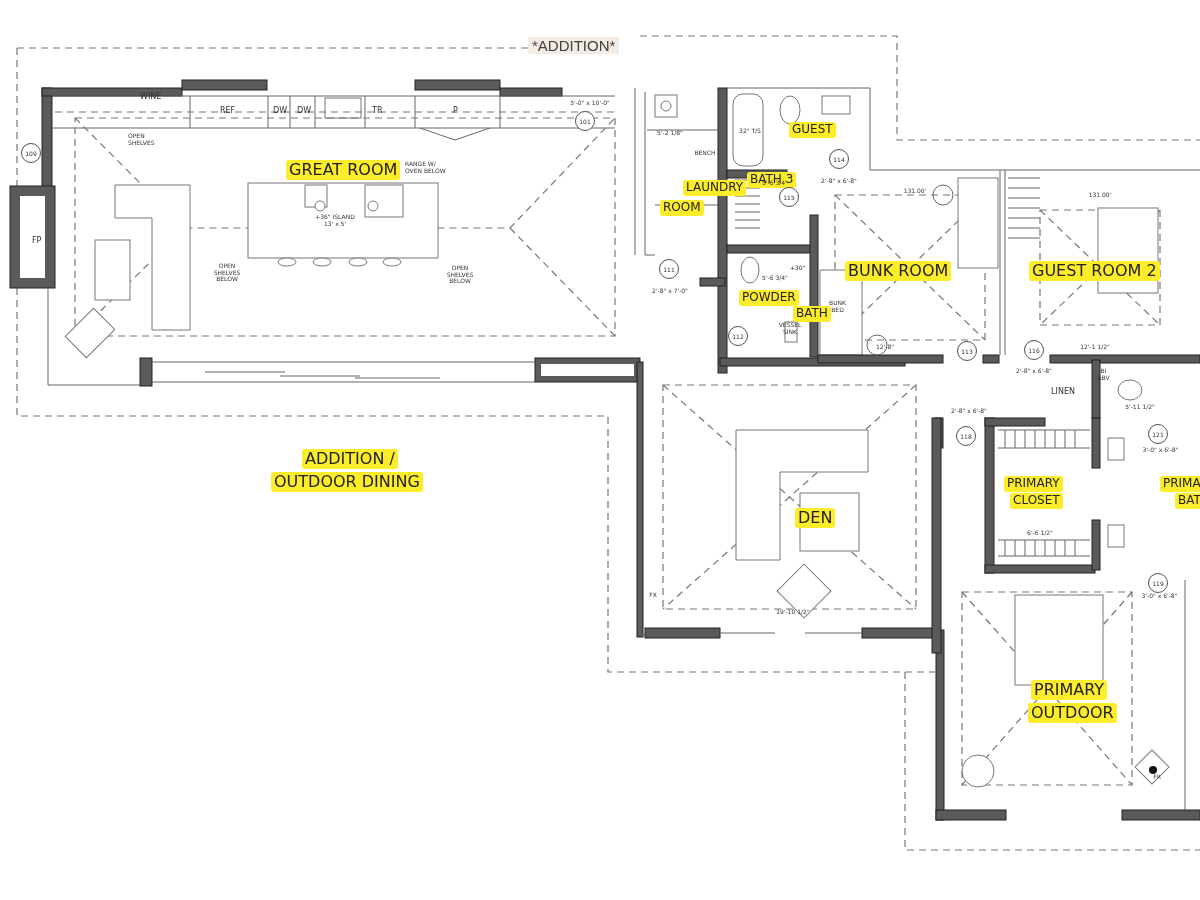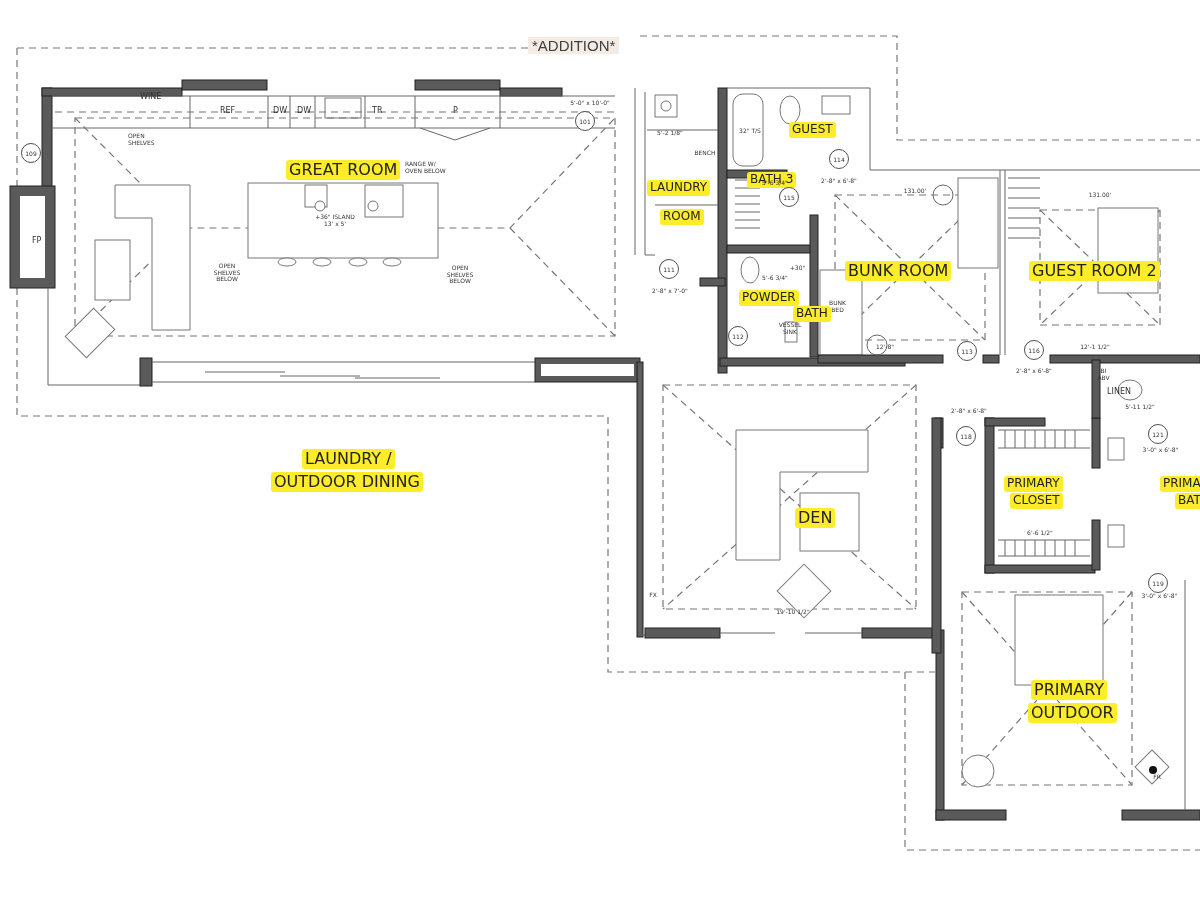--- a/index.html
+++ b/index.html
@@ -194,25 +194,25 @@
 <div class="note l" style="left:128px;top:133px;width:40px;">OPEN SHELVES</div>
 <div class="note l" style="left:405px;top:161px;width:48px;">RANGE W/ OVEN BELOW</div>
 <div class="note" style="left:305px;top:214px;width:60px;">+36" ISLAND</div>
 <div class="note" style="left:305px;top:221px;width:60px;">13' x 5'</div>
 <div class="note" style="left:207px;top:263px;width:40px;">OPEN SHELVES BELOW</div>
 <div class="note" style="left:440px;top:265px;width:40px;">OPEN SHELVES BELOW</div>
 <span class="cab" style="left:32px;top:236px;text-align:right;">FP</span>
 
 <div class="lbl big" style="left:286px;top:160px;text-align:right;"><span>GREAT ROOM</span></div>
 
-<div class="lbl big" style="left:302px;top:449px;background:#fcec2a;"><span>LAUNDRY /</span></div>
+<div class="lbl big" style="left:302px;top:449px;background:#fcec2a;"><span>ADDITION /</span></div>
 <div class="lbl big" style="left:271px;top:472px;"><span>OUTDOOR DINING</span></div>
 
-<div class="lbl sm" style="left:647px;top:180px;"><span>LAUNDRY</span></div>
-<div class="lbl sm" style="left:660px;top:209px;text-align:center;"><span>ROOM</span></div>
+<div class="lbl sm" style="left:683px;top:180px;"><span>LAUNDRY</span></div>
+<div class="lbl sm" style="left:660px;top:200px;text-align:center;"><span>ROOM</span></div>
 
 <div class="lbl sm" style="left:789px;top:122px;"><span>GUEST</span></div>
 <div class="lbl sm" style="left:747px;top:138px;margin-top:34px;"><span>BATH 3</span></div>
 
 <div class="lbl sm" style="left:739px;top:290px;"><span>POWDER</span></div>
 <div class="lbl sm" style="left:753px;top:306px;margin-left:40px;"><span>BATH</span></div>
 
 <div class="lbl big" style="left:845px;top:261px;"><span>BUNK ROOM</span></div>
 <div class="lbl big" style="left:1029px;top:261px;"><span>GUEST ROOM 2</span></div>
 
@@ -236,21 +236,21 @@
 <div class="note" style="left:755px;top:275px;width:40px;">5'-6 3/4"</div>
 <div class="note" style="left:785px;top:265px;width:25px;">+30"</div>
 <div class="note" style="left:775px;top:322px;width:30px;">VESSEL SINK</div>
 <div class="note" style="left:825px;top:300px;width:25px;">BUNK BED</div>
 <div class="note" style="left:870px;top:344px;width:30px;">12'-8"</div>
 <div class="note" style="left:815px;top:178px;width:48px;">2'-8" x 6'-8"</div>
 <div class="note" style="left:900px;top:188px;width:30px;">131.00'</div>
 <div class="note" style="left:1085px;top:192px;width:30px;">131.00'</div>
 <div class="note" style="left:1075px;top:344px;width:40px;">12'-1 1/2"</div>
 <div class="note" style="left:1010px;top:368px;width:48px;">2'-8" x 6'-8"</div>
-<div class="note" style="left:1104px;top:388px;width:30px;font-size:8px;">LINEN</div>
+<div class="note" style="left:1048px;top:388px;width:30px;font-size:8px;">LINEN</div>
 <div class="note" style="left:1096px;top:368px;width:15px;">BI ABV</div>
 <div class="note" style="left:1120px;top:404px;width:40px;">5'-11 1/2"</div>
 <div class="note" style="left:945px;top:408px;width:48px;">2'-8" x 6'-8"</div>
 <div class="note" style="left:1020px;top:530px;width:40px;">6'-6 1/2"</div>
 <div class="note" style="left:1138px;top:447px;width:45px;">3'-0" x 6'-8"</div>
 <div class="note" style="left:1137px;top:593px;width:45px;">3'-0" x 6'-8"</div>
 <div class="note" style="left:773px;top:609px;width:40px;">19'-10 1/2"</div>
 <div class="note" style="left:647px;top:592px;width:12px;">FX</div>
 <div class="note" style="left:1150px;top:774px;width:14px;">FR</div>
 

